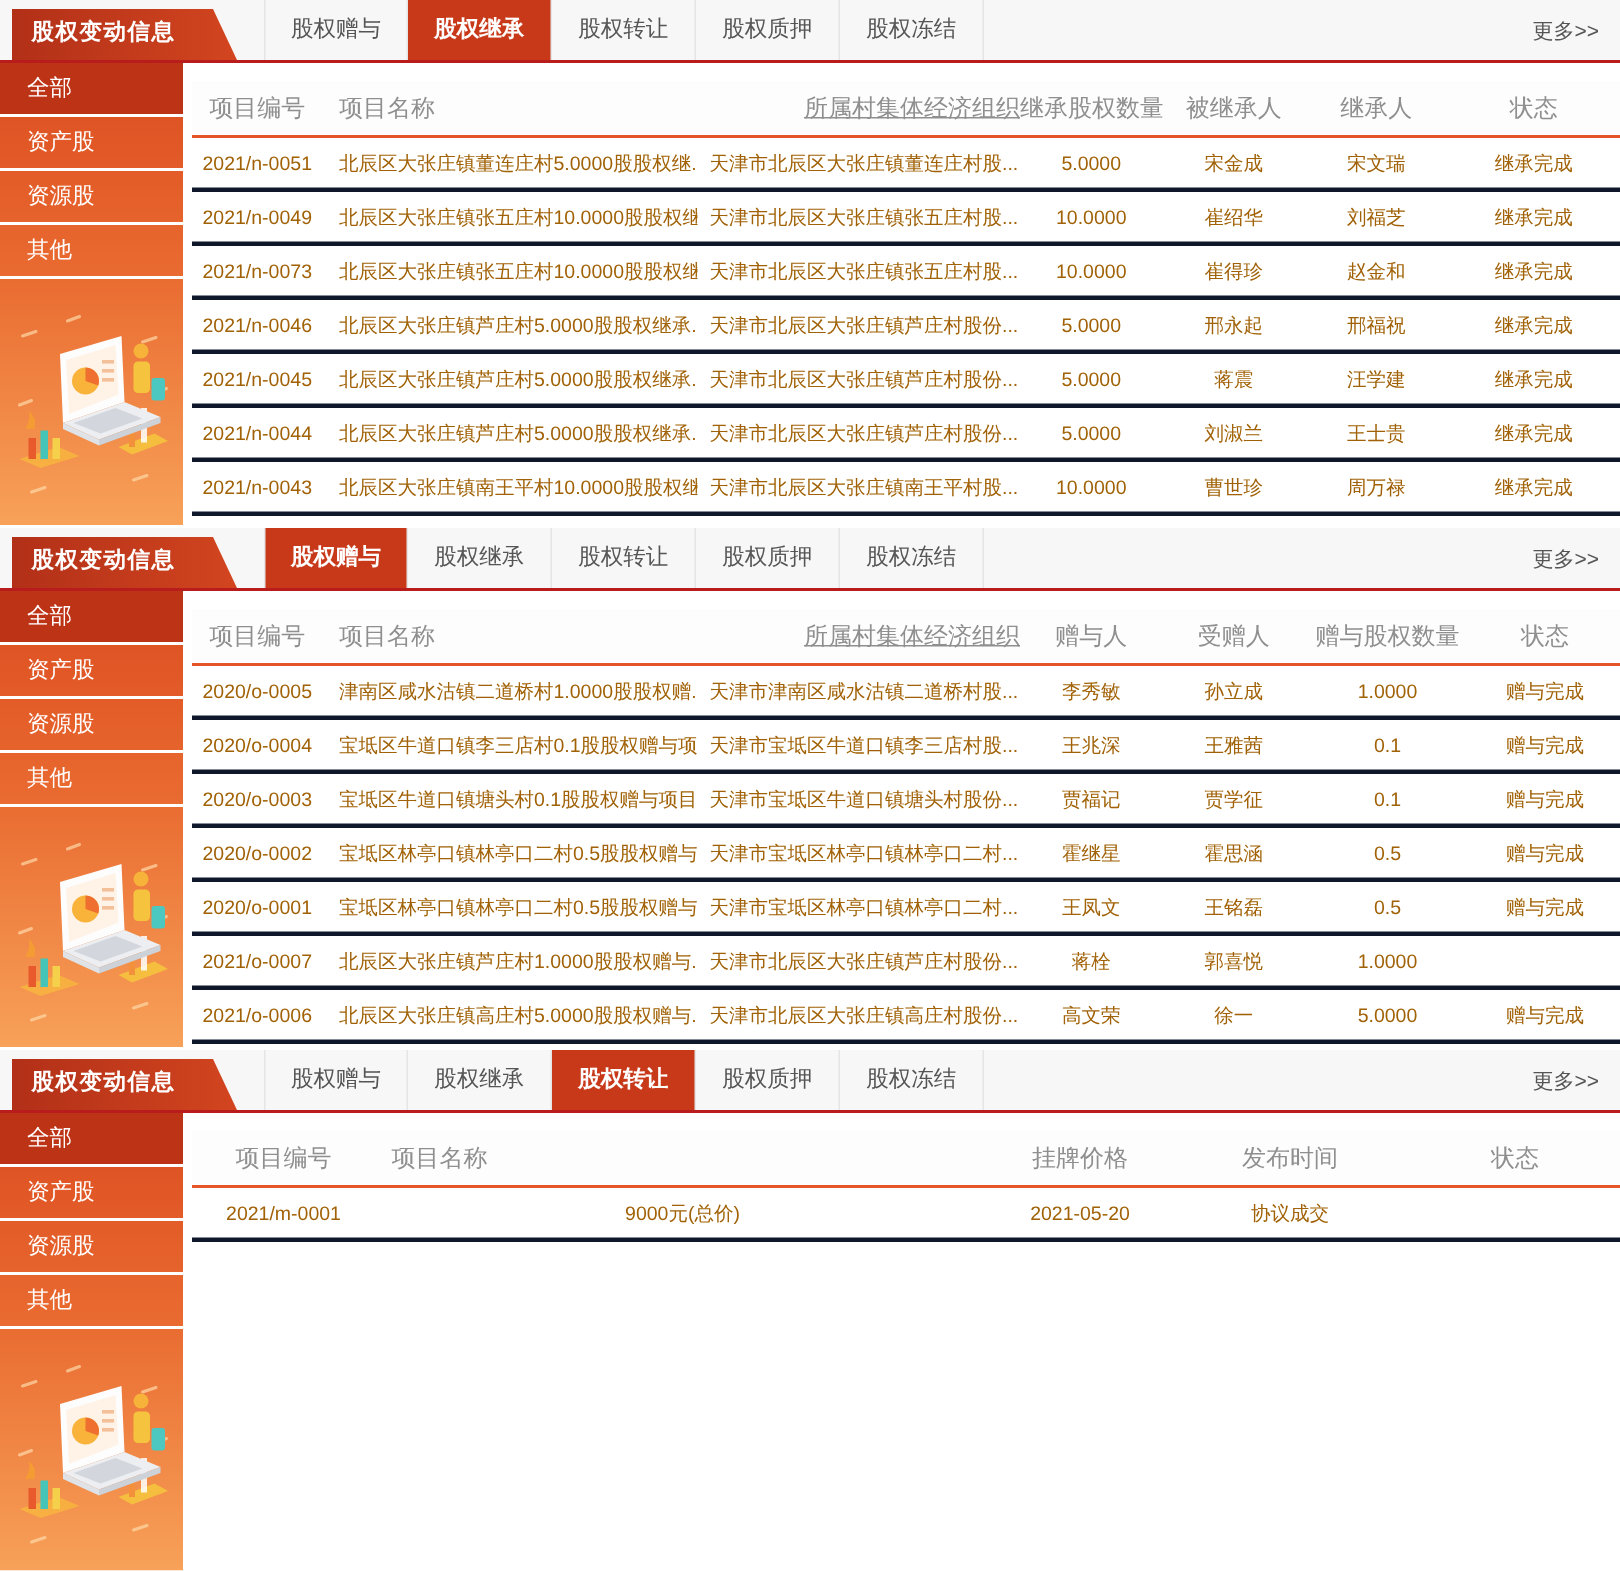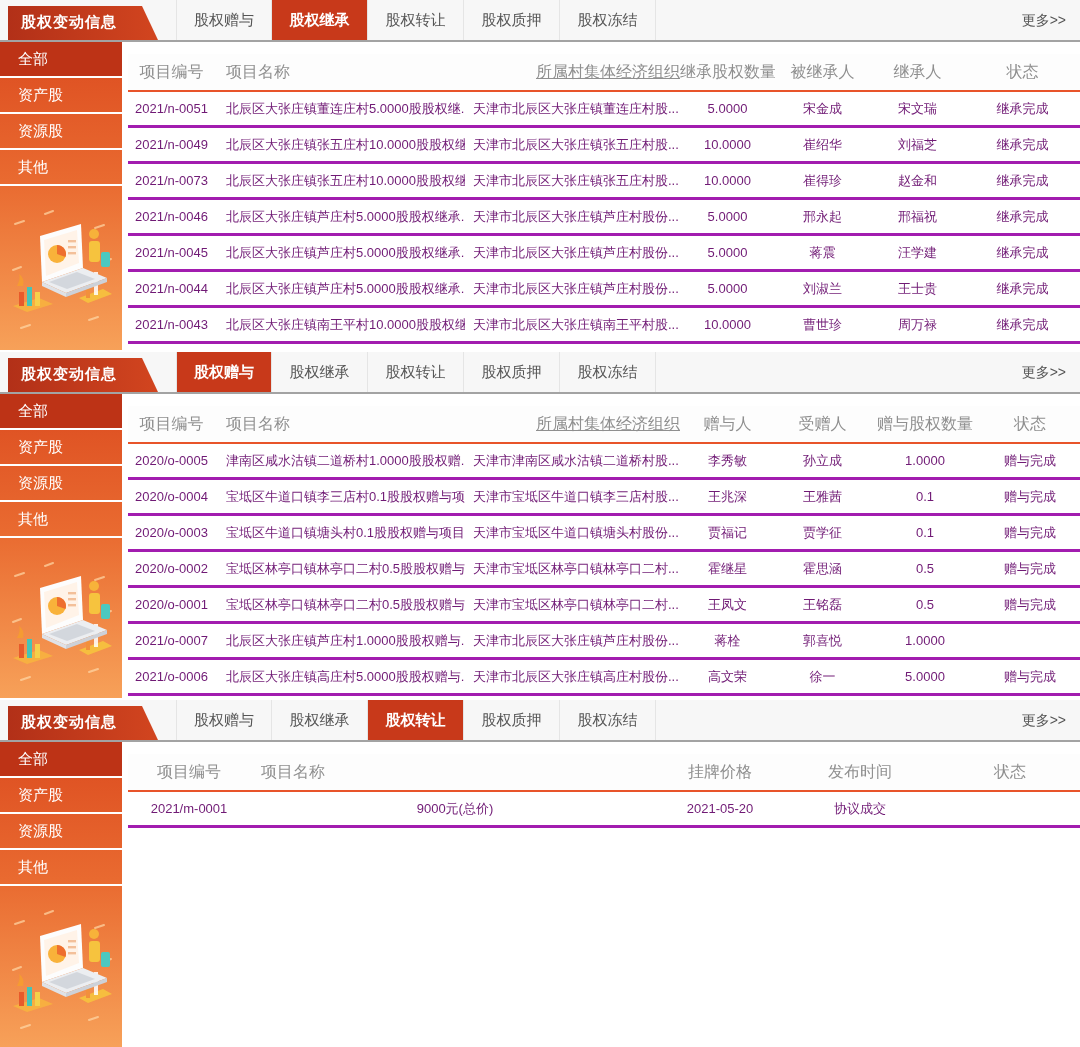--- a/index.html
+++ b/index.html
@@ -7,21 +7,21 @@
   body {
     width:1080px; height:1047px;
     font-family:"Liberation Sans","DejaVu Sans",sans-serif;
     overflow:hidden;
   }
   .panel { margin-bottom:2px; }
 
   
   .tabbar {
     height:42px; background:#f7f7f7;
-    border-bottom:2px solid #a3a3a3;
+    border-bottom:2px solid #b91c1c;
     display:flex; align-items:stretch;
   }
   .banner {
     width:150px; height:34px; margin:6px 0 0 8px;
     padding-left:13px; line-height:32px;
     color:#fff; font-weight:bold; font-size:15px;
     background:linear-gradient(90deg,#b23018,#d2451f);
     clip-path:polygon(0 0, calc(100% - 16px) 0, 100% 100%, 0 100%);
     letter-spacing:1px;
   }
@@ -55,22 +55,22 @@
 
   
   .tablewrap { flex:1; margin-left:6px; padding-top:12px; background:#fff; }
   .thead {
     display:grid; height:38px; align-items:center;
     border-bottom:2px solid #e8542a;
     color:#8f8f8f; font-size:16px; background:#fdfdfd;
   }
   .trow {
     display:grid; height:36px; align-items:center;
-    border-bottom:3px solid #a21caf;
-    color:#701a75; font-size:13px; background:#fff;
+    border-bottom:3px solid #0f172a;
+    color:#a16207; font-size:13px; background:#fff;
   }
   .cell { text-align:center; white-space:nowrap; overflow:hidden; }
   .grid-t1 { grid-template-columns:87px 250px 215px 95px 95px 95px 115px; }
   .grid-t2 { grid-template-columns:87px 250px 215px 95px 95px 110px 100px; }
   .grid-t3 { grid-template-columns:122px 410px 120px 160px 140px; }
   .grid-t1 .c1, .grid-t2 .c1, .grid-t3 .c1 { text-align:left; padding-left:11px; }
   .grid-t1 .c2, .grid-t2 .c2 { text-align:left; padding-left:8px; }
   .thead.grid-t1 .c2, .thead.grid-t2 .c2 { text-align:right; padding-left:0;text-decoration:underline; }
 
   .h308 { height:308px; } .h304 { height:304px; } .h305 { height:305px; }

